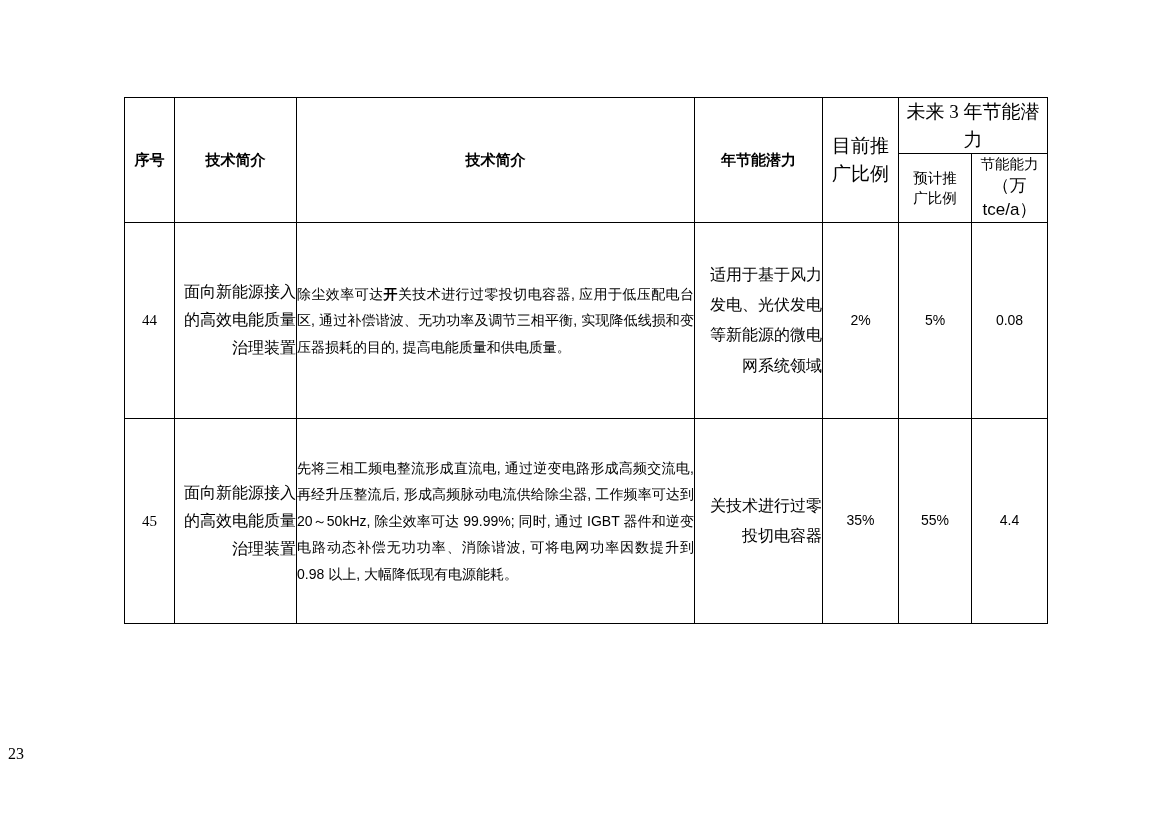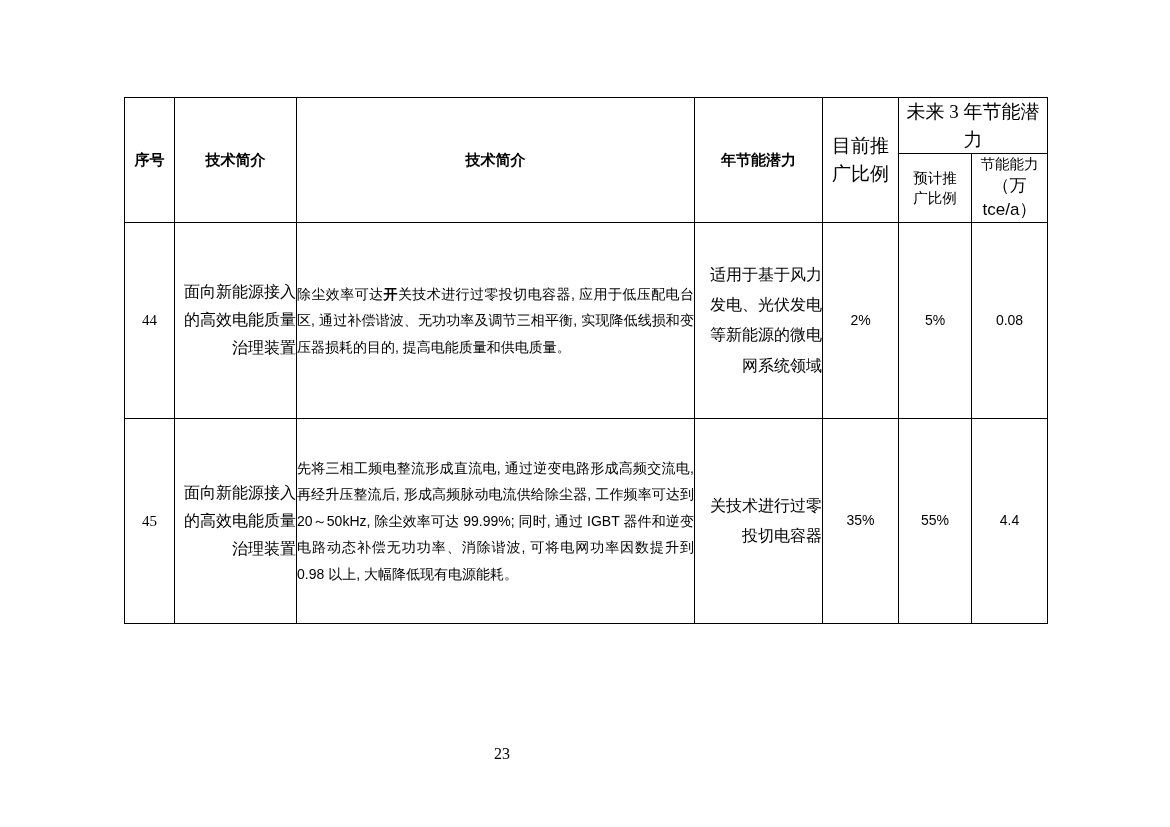--- a/index.html
+++ b/index.html
@@ -109,23 +109,23 @@
     font-size: 14px;
   }
   .row1 { height: 196px; }
   .row2 { height: 205px; }
 
   .bold-inline { font-weight: bold; }
 
   .page-number {
     position: absolute;
     top: 745px;
-    left: 0;
+    left: 8px;
     width: 1004px;
-    text-align: center;
+    text-align: left;
     font-family: "Liberation Serif", serif;
     font-size: 16px;
   }
 </style>
 </head>
 <body>
 
 <div class="page">
 
   <table class="tech-table">

